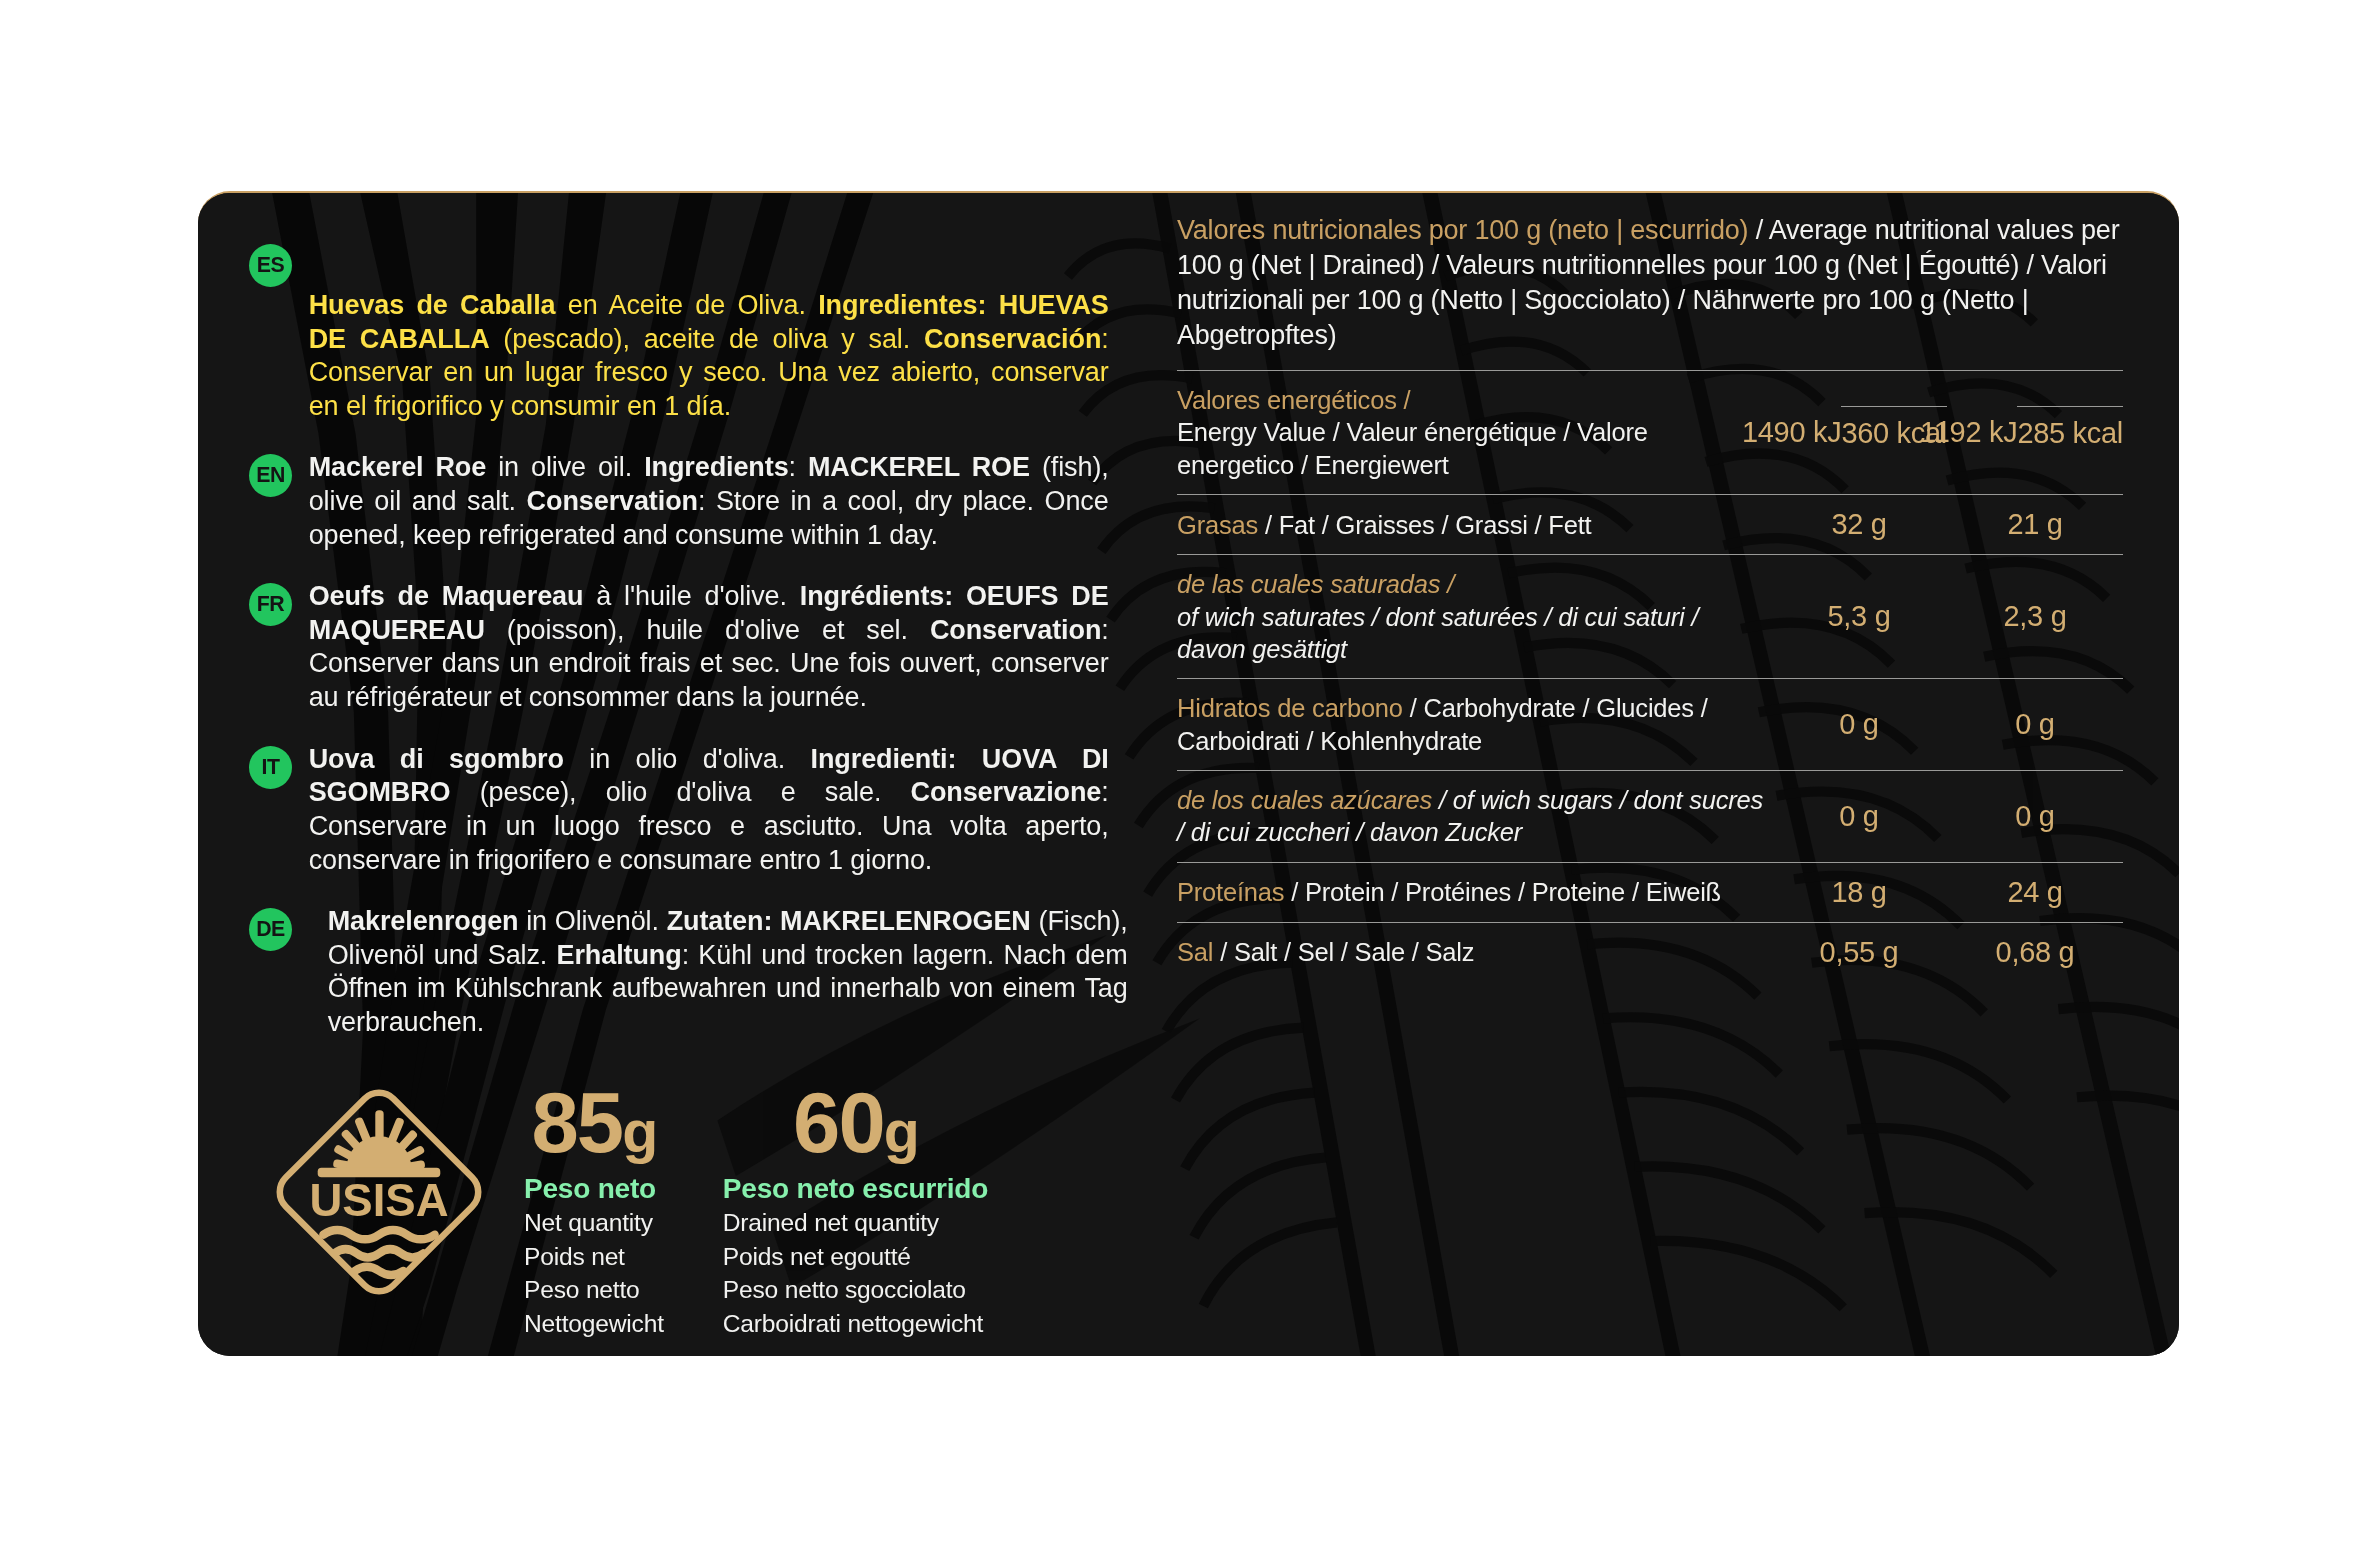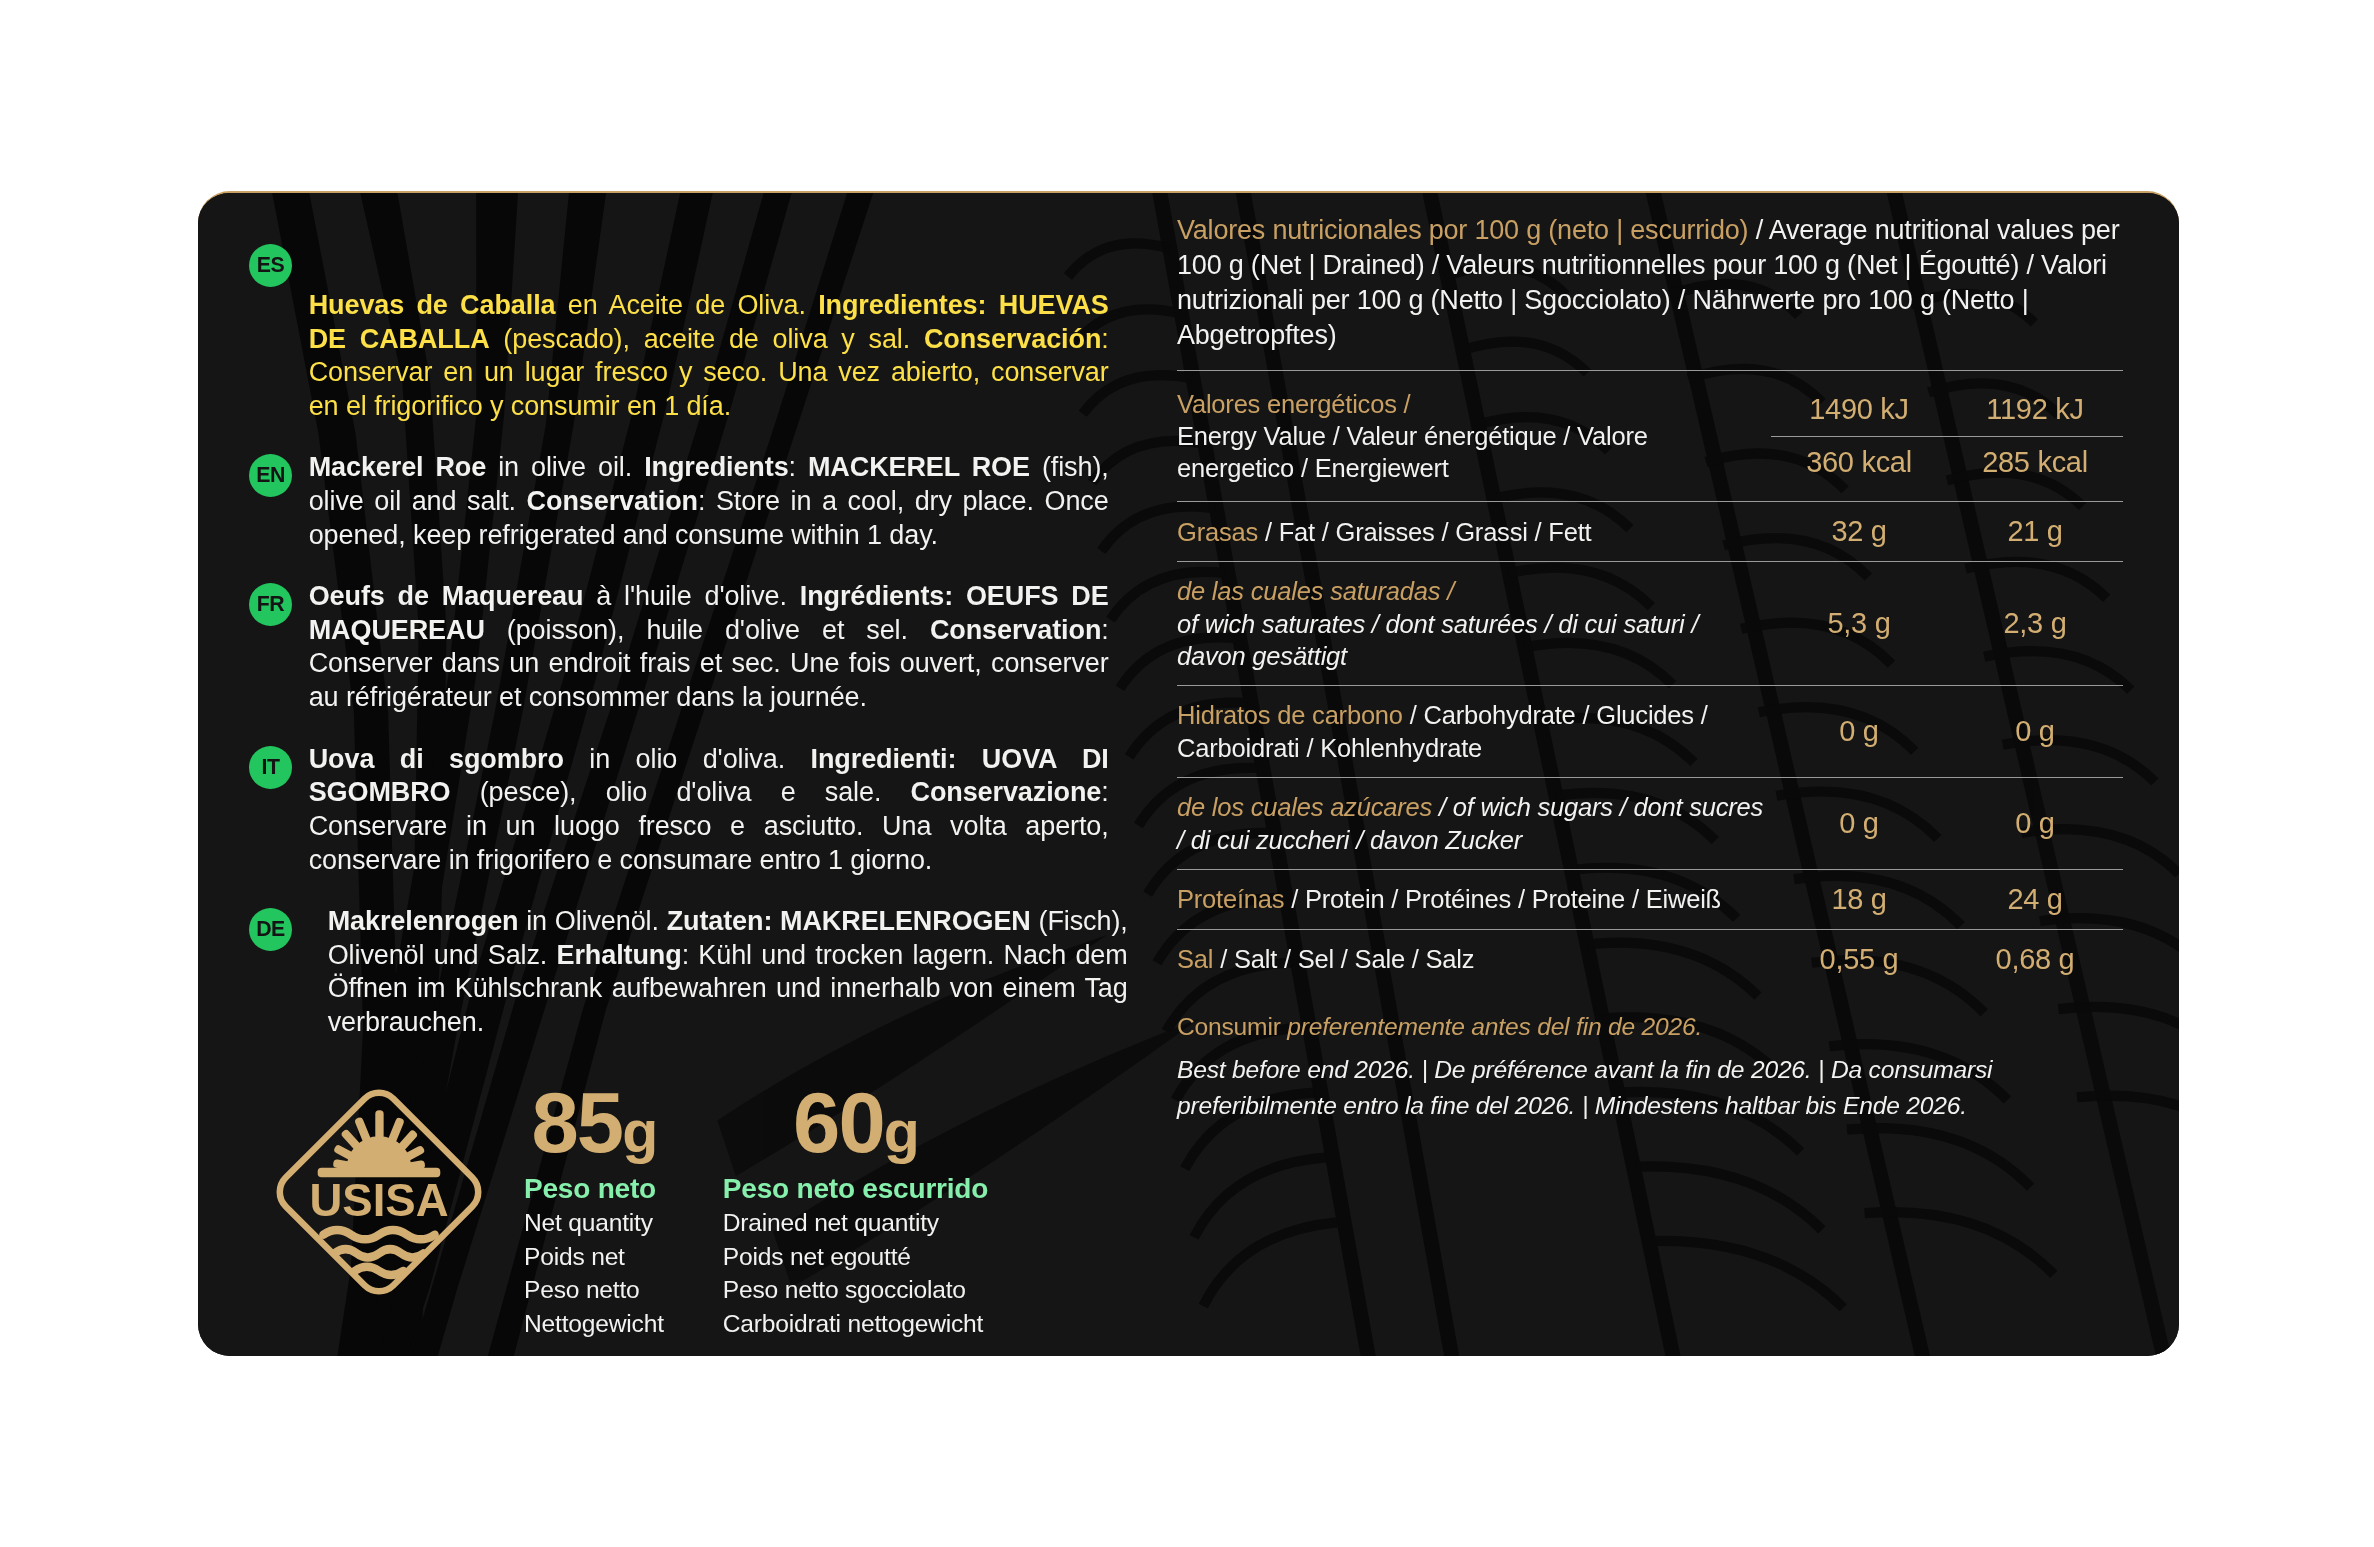--- a/index.html
+++ b/index.html
@@ -171,21 +171,21 @@
     font-size: 29px;
     color: #d3ae72;
     text-align: center;
     letter-spacing: -0.3px;
     white-space: nowrap;
   }
 
   
   .energy-vals {
     display: flex;
-    flex-direction: column;
+    flex-direction: row;
     justify-content: flex-end;
     height: 100%;
   }
   .energy-vals .ev {
     font-size: 29px;
     color: #d3ae72;
     text-align: center;
     padding: 9.3px 0;
     letter-spacing: -0.3px;
   }
@@ -461,21 +461,17 @@
           </tr>
 
           <tr>
             <td class="lbl"><span class="es-part">Sal</span><span> / Salt / Sel / Sale / Salz</span></td>
             <td class="val">0,55 g</td>
             <td class="val">0,68 g</td>
           </tr>
         </tbody>
       </table>
 
-      <div class="bestbefore">
-        <div class="bb-line1"><span>Consumir </span><i>preferentemente antes del fin de 2026.</i></div>
-        <div class="bb-rest">Best before end 2026. | De préférence avant la fin de 2026. | Da consumarsi preferibilmente entro la fine del 2026. | Mindestens haltbar bis Ende 2026.</div>
-      </div>
 
     </div>
   </div>
 </div>
 
 
 </body></html>

